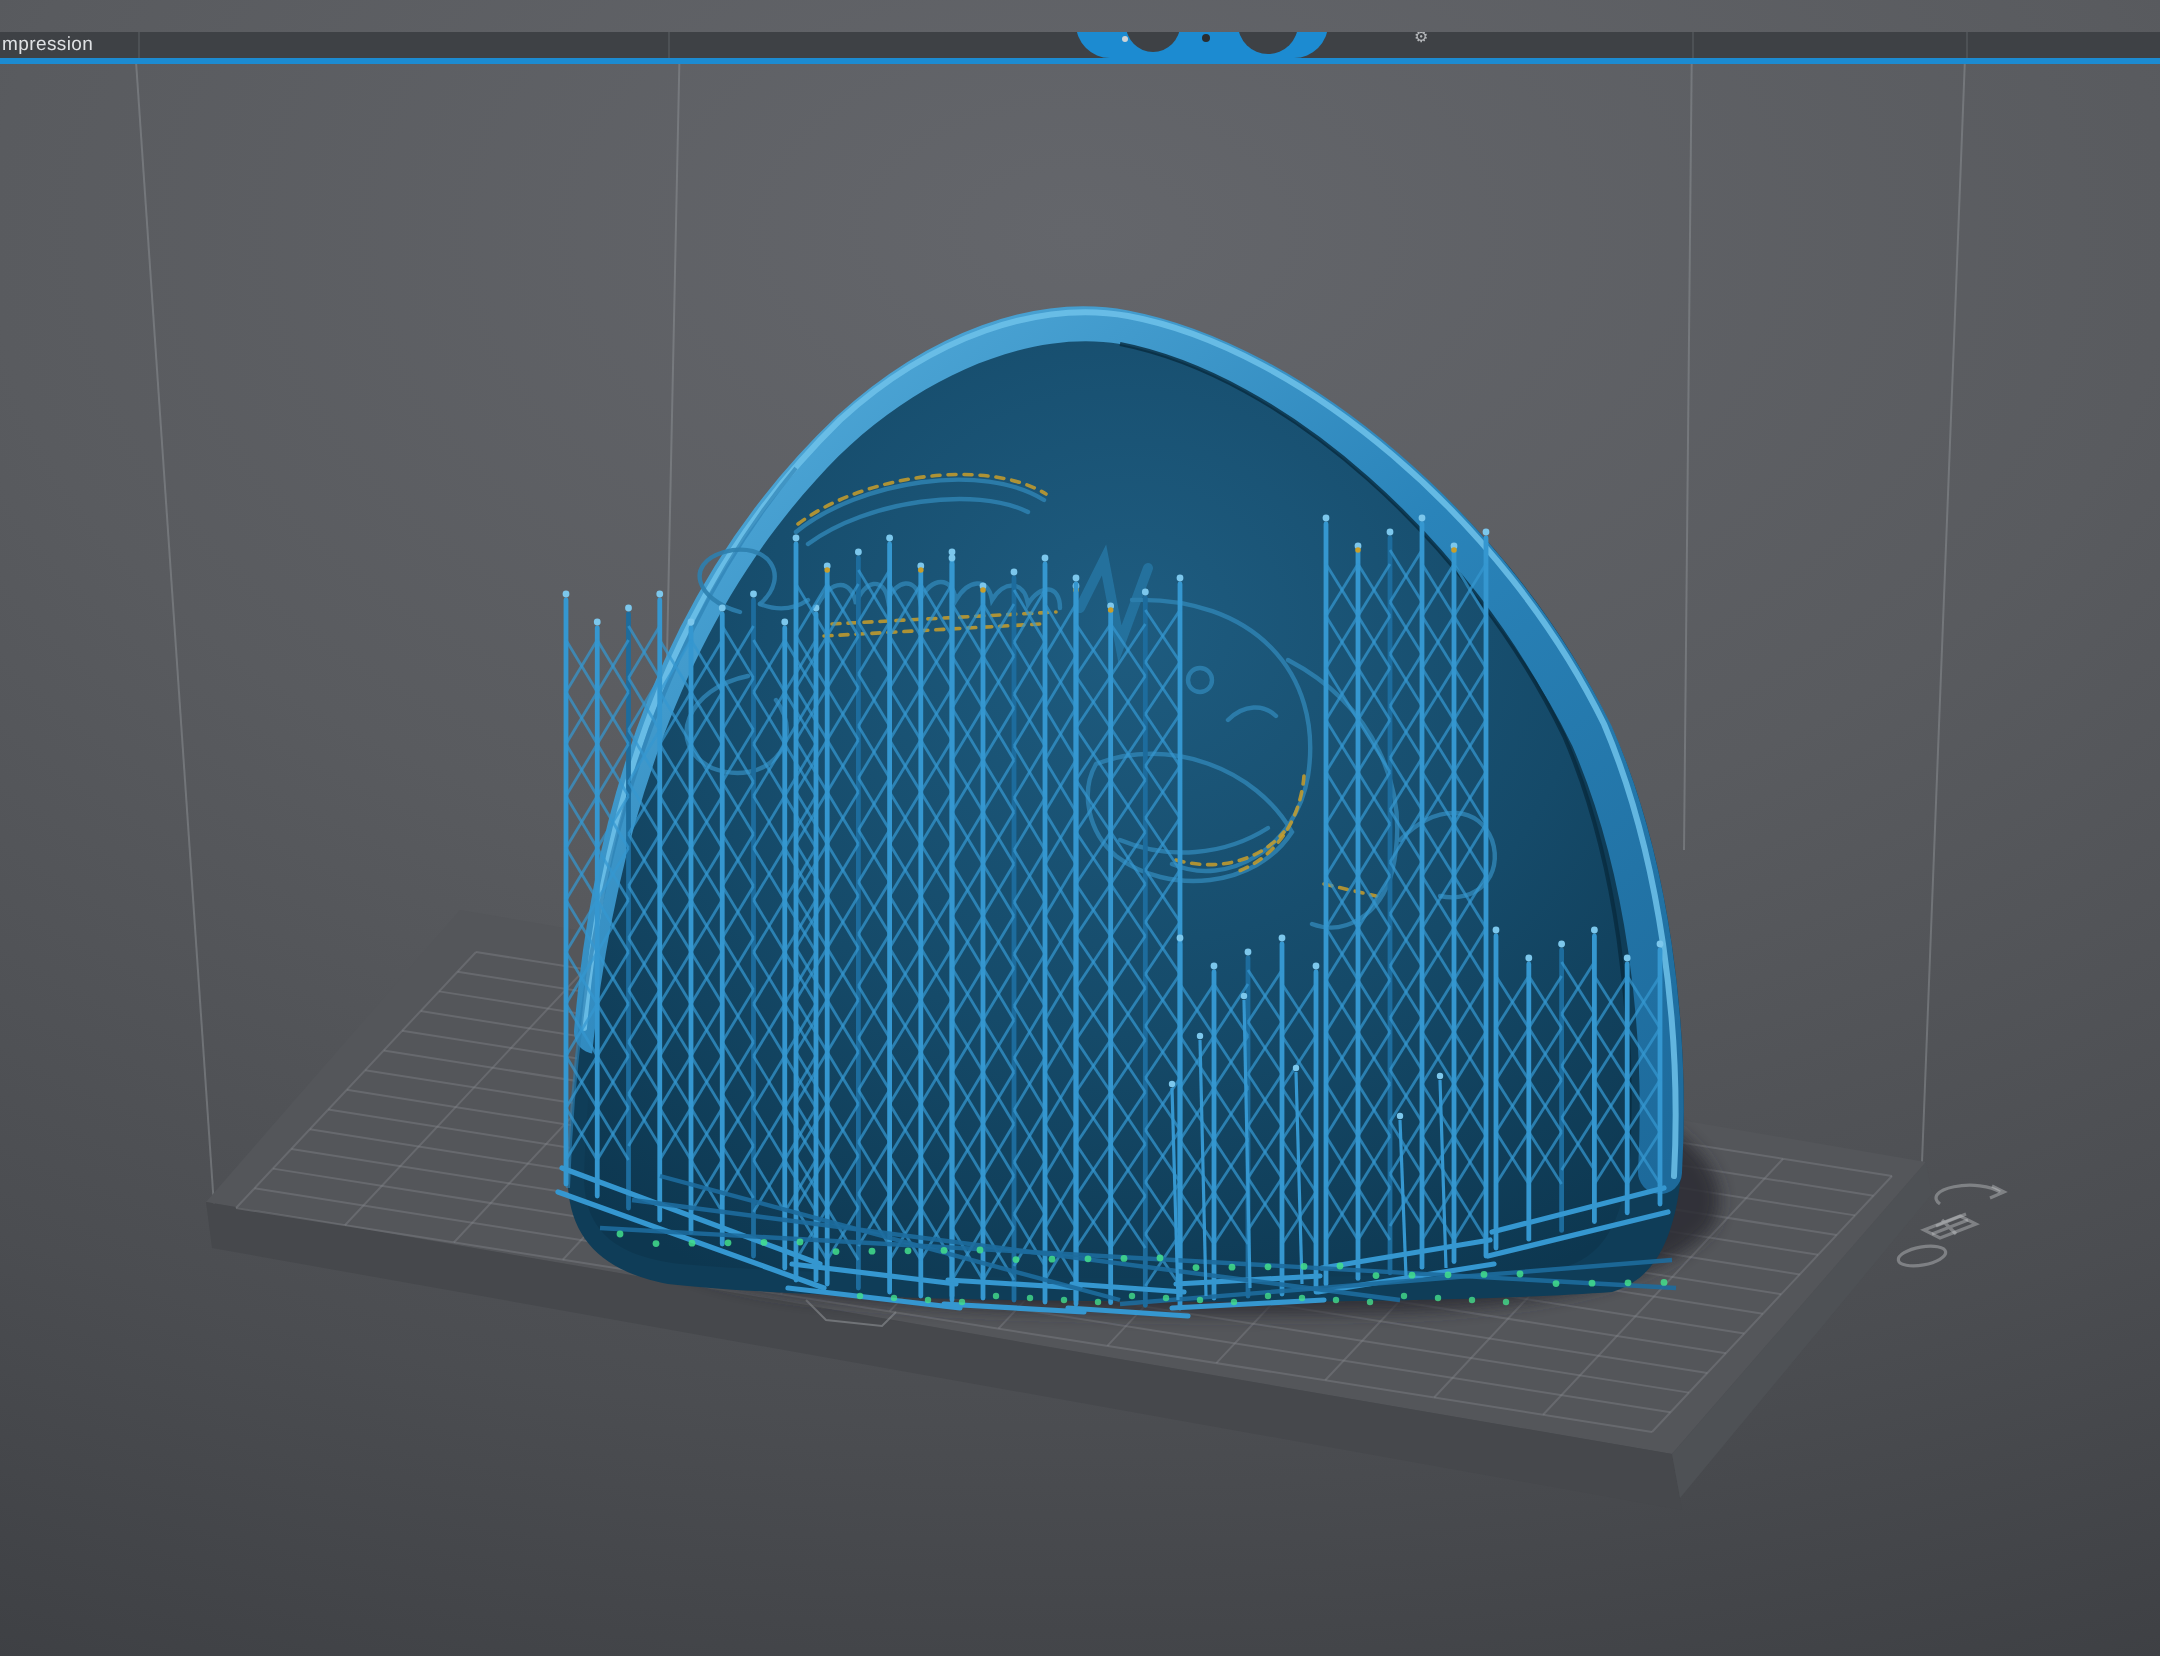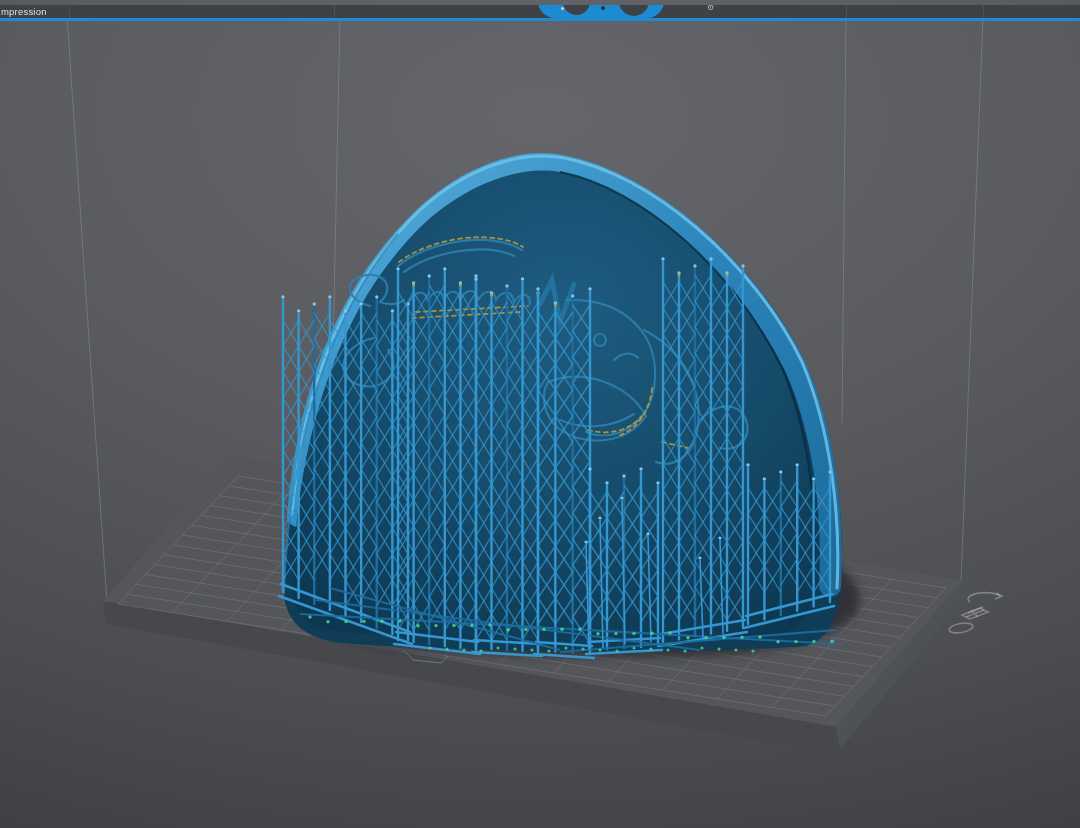--- a/index.html
+++ b/index.html
@@ -1,21 +1,21 @@
 <!DOCTYPE html>
 <html style="--accent: #1c8bd1; --bar: #3e4145; --bg-center: #64666b; --bg-edge: #3e4044; --bounds: #8e9296; --plate: #54565a; --grid: #84878b; --shadow: #2a2c30; --face-light: #1e5c80; --face-dark: #0d3750; --rim: #2a84ba; --rim-hi: #6fc2ea; --sup: #3597d0; --sup-dk: #1d6c9d; --sup-hi: #7cc7ec; --logo: #2d7fae; --gold: #c89e2a; --green: #43df8c;"><head>
 <meta charset="utf-8">
 <style>
   html,body{margin:0;padding:0;width:1080px;height:828px;overflow:hidden;
     font-family:"Liberation Sans", sans-serif;background:#3e4044;}
   #stage{position:relative;width:1080px;height:828px;overflow:hidden;
     background:radial-gradient(120% 95% at 50% 14%, var(--bg-center) 0%, #595b5f 42%, #4b4d51 76%, var(--bg-edge) 100%);}
   svg{position:absolute;left:0;top:0;}
   
-  .topbar{position:absolute;left:0;top:5px;width:1080px;height:13px;
+  .topbar{position:absolute;left:0;top:16px;width:1080px;height:13px;
     background:var(--bar);border-bottom:3px solid var(--accent);overflow:hidden;z-index:5;}
   .tb-label{position:absolute;left:1px;top:0px;font-size:9.5px;line-height:13px;color:#dfe1e4;letter-spacing:.2px;}
   .tb-blob{position:absolute;left:538px;top:-21px;width:126px;height:34px;border-radius:17px;background:var(--accent);}
   .tb-circle{position:absolute;width:27px;height:27px;border-radius:50%;background:var(--bar);top:-17px;}
   .tb-c1{left:563px;} .tb-c2{left:619px;width:30px;height:30px;top:-19px;}
   .tb-dot{position:absolute;border-radius:50%;}
   .tb-sep{position:absolute;top:0;width:1px;height:13px;background:#5a5e62;opacity:.55;}
   .tb-gear{position:absolute;left:707px;top:-2px;font-size:8px;color:#b4b7ba;}
   
   .bounds-line{stroke:var(--bounds);stroke-opacity:.5;stroke-width:1;}

